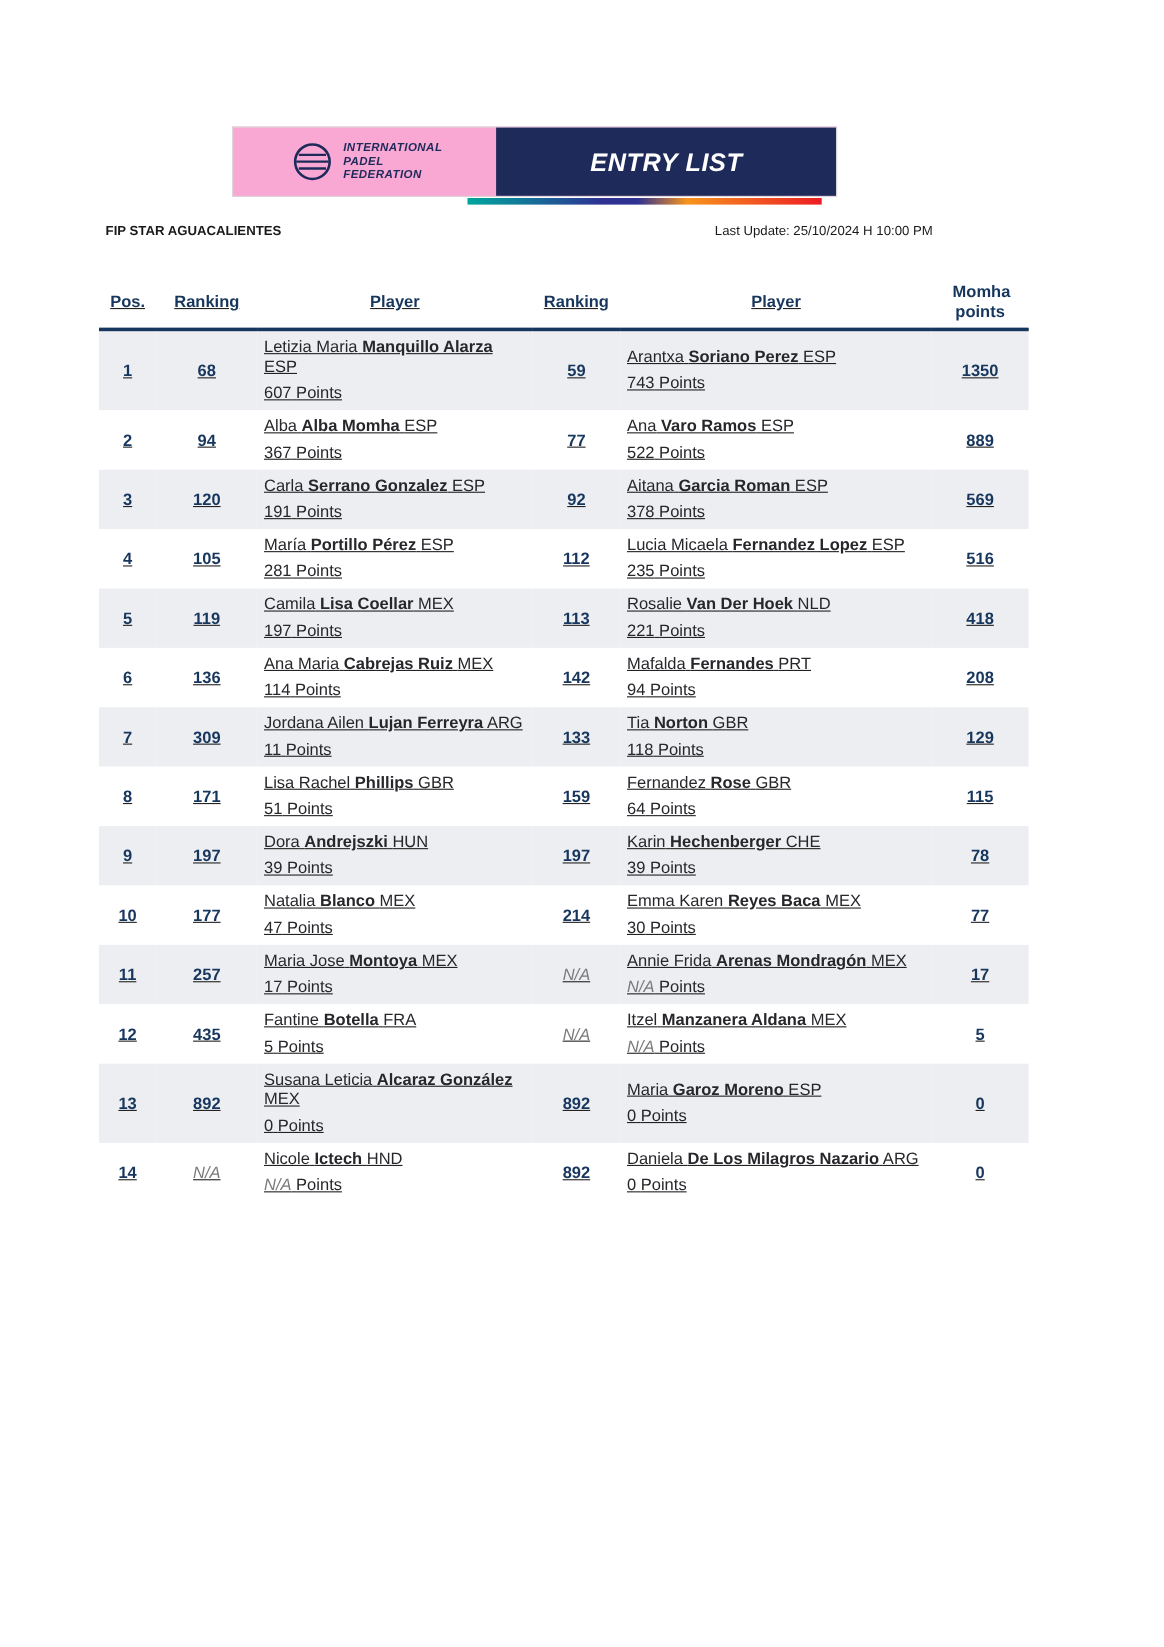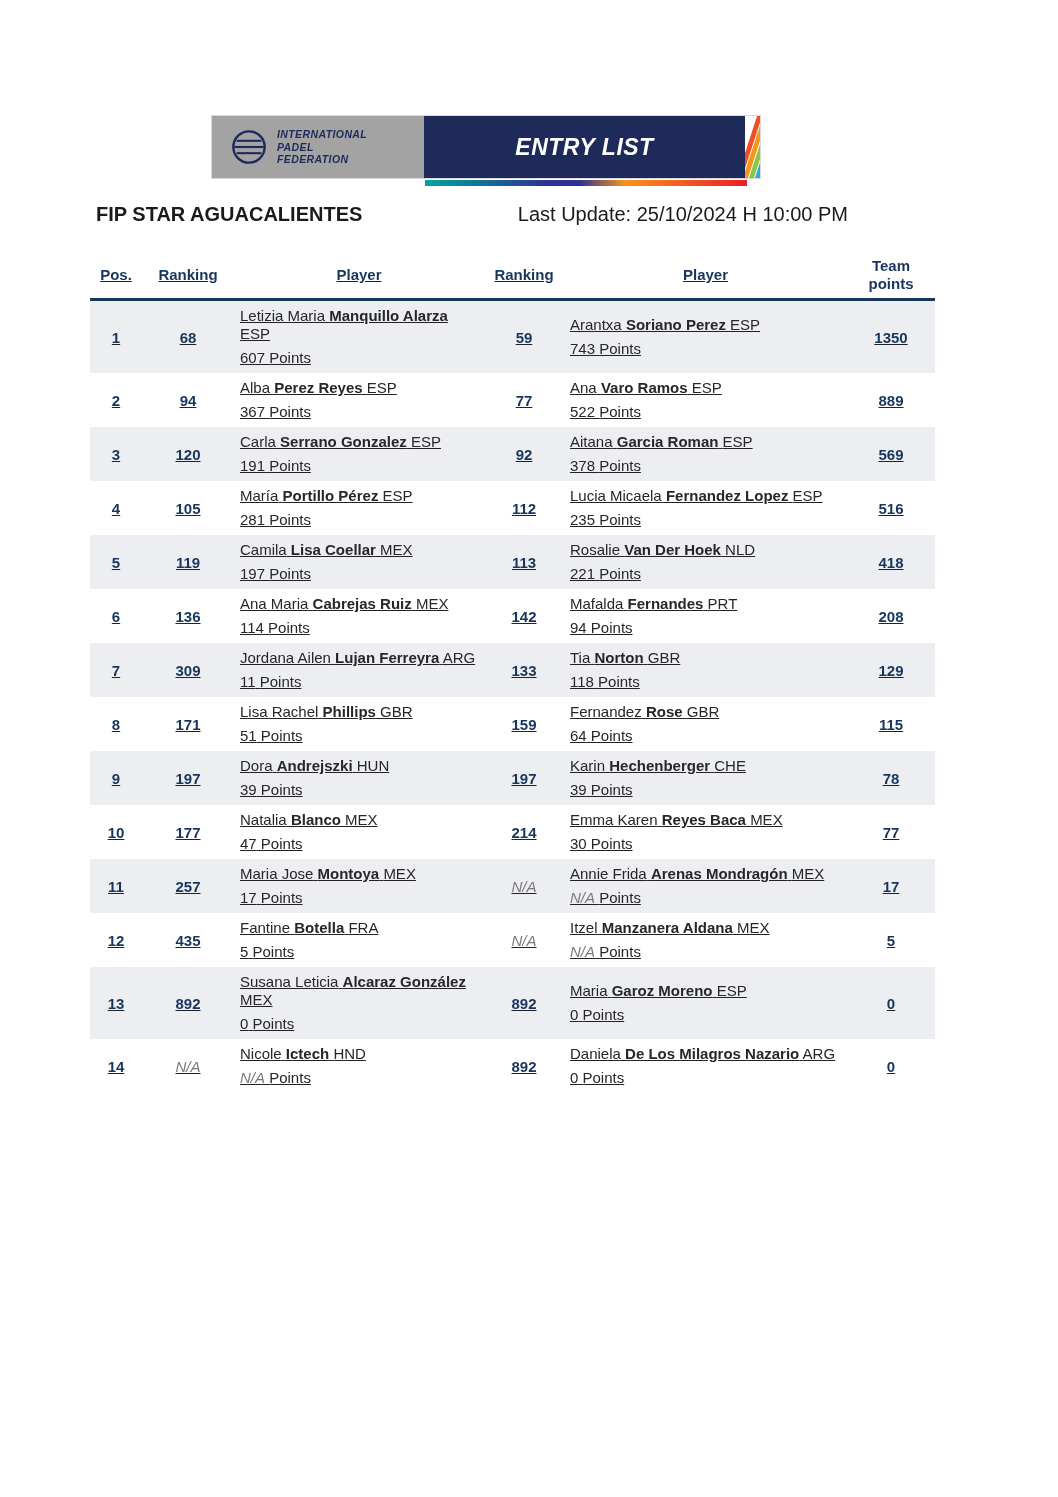--- a/index.html
+++ b/index.html
@@ -2,35 +2,35 @@
 <html><head>
 <meta charset="utf-8">
 <style>
   * { margin:0; padding:0; box-sizing:border-box; }
   html,body { background:#ffffff; }
   body { font-family:"Liberation Sans", sans-serif; color:#222; }
   .page { position:relative; width:1058px; height:1497px; background:#ffffff; overflow:hidden; }
 
   
   .banner { position:absolute; left:211px; top:115px; width:550px; height:64px;
-            border:1px solid #d9d9d9; background:#a3a3a3; display:flex; }
+            border:1px solid #d9d9d9; background:#f9a8d4; display:flex;padding-left:35px; }
   .banner-logo { width:212px; display:flex; align-items:center; gap:9px; padding-left:18px; }
   .logo-circle { width:38px; height:38px; flex:0 0 auto; }
   .logo-text { color:#1e2a5a; font-weight:bold; font-style:italic; font-size:10.5px;
                line-height:1.18; letter-spacing:.4px; }
   .banner-navy { width:321px; background:#1e2a5a; display:flex; align-items:center; justify-content:center; }
   .entry-list { color:#ffffff; font-style:italic; font-weight:bold; font-size:23px; letter-spacing:.5px; }
   .banner-stripes { flex:1; position:relative; background:#ffffff; overflow:hidden; }
   .stripe { position:absolute; top:-6px; bottom:-6px; width:4.5px; transform:skewX(-18deg); }
   .banner-strip { position:absolute; left:425px; top:180px; width:322px; height:6px;
                   background:linear-gradient(90deg,#00a79d 0%, #2e3192 38%, #2e3192 48%, #f7941d 62%, #ed1c24 100%); }
 
   
   .title-row { position:absolute; left:96px; top:203px; width:752px;
-               display:flex; justify-content:space-between; align-items:baseline; font-size:20px; }
+               display:flex; justify-content:space-between; align-items:baseline; font-size:12px; }
   .doc-title { font-weight:bold; color:#1a1a1a; }
   .last-update { color:#1a1a1a; }
 
   
   .entry-table { position:absolute; left:90px; top:252px; width:845px;
                  border-collapse:collapse; font-size:15px; table-layout:fixed;text-decoration:underline; }
   .entry-table th { color:#17365d; font-weight:bold; text-align:center; vertical-align:middle;
                     padding:5px 4px; border-bottom:3px solid #17365d; line-height:1.2; }
   .entry-table td { padding:6px 6px; vertical-align:middle; }
   .row-odd  { background:#eceef1; }
@@ -89,21 +89,21 @@
         <col style="width:88px">
     </colgroup>
     <thead>
       <tr>
         <th>Pos.</th>
         <th>Ranking</th>
         <th>Player</th>
         <th>Ranking</th>
         <th>Player</th>
         <th>
-          <span class="team-header-span">Team points</span>
+          <span class="team-header-span">Momha points</span>
         </th>
       </tr>
     </thead>
     <tbody>
     <tr class="row-odd">
       <td class="c-pos num">1</td>
       <td class="c-rank num maybe-na">68</td>
       <td>
         <div class="player-name">
           <span>Letizia Maria</span>
@@ -129,21 +129,21 @@
       </td>
       <td class="c-team num">1350</td>
     </tr>
 
     <tr class="row-even">
       <td class="c-pos num">2</td>
       <td class="c-rank num maybe-na">94</td>
       <td>
         <div class="player-name">
           <span>Alba</span>
-          <b>Perez Reyes</b>
+          <b>Alba Momha</b>
           <span>ESP</span>
         </div>
         <div class="player-points">
           <span class="maybe-na">367</span>
           <span>Points</span>
         </div>
       </td>
       <td class="c-rank num maybe-na">77</td>
       <td>
         <div class="player-name">

